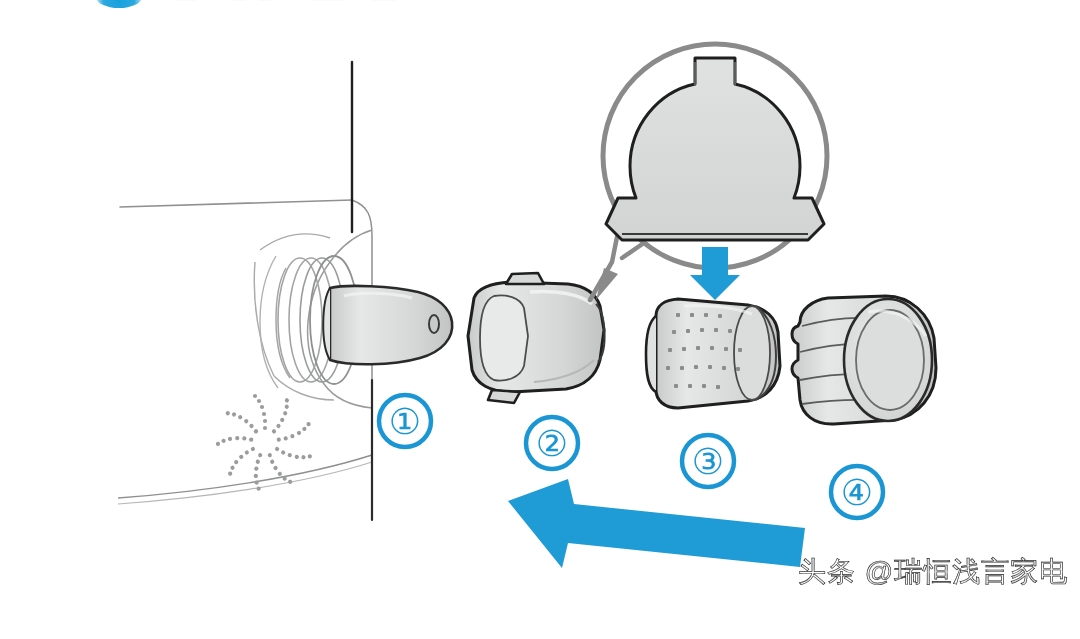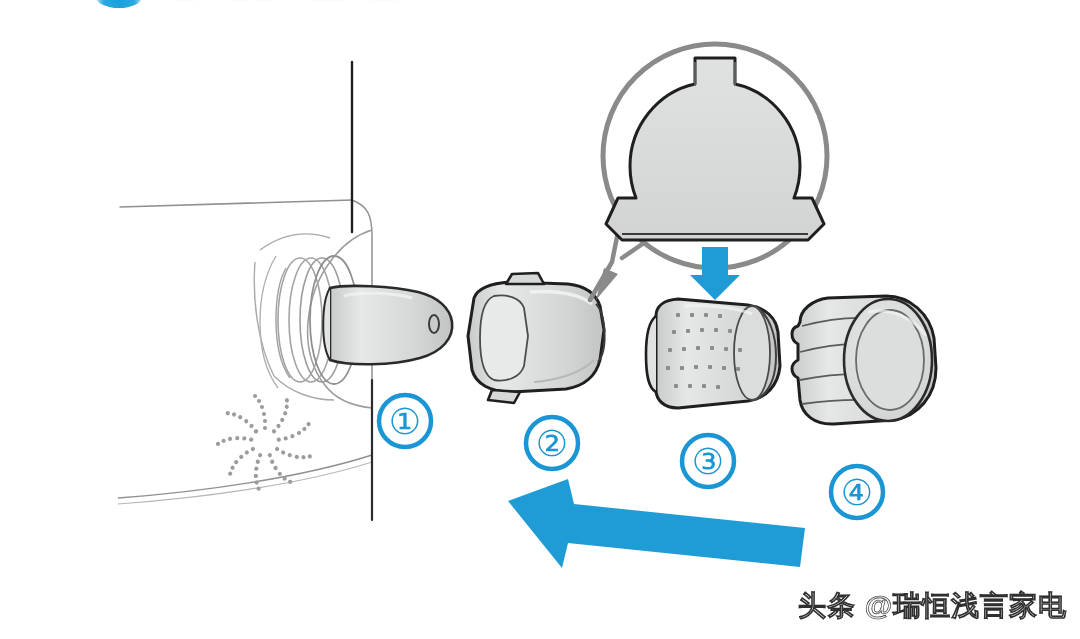--- a/index.html
+++ b/index.html
@@ -24,23 +24,23 @@
   }
   .cut-word{
     position:absolute;top:-9px;
     height:10px;
     background:linear-gradient(to bottom,#b9bcc0 0%,#d9dbdd 70%,#ffffff 100%);
     opacity:.85;border-radius:1px;
   }
 
   .watermark{
     position:absolute;
-    left:798px;top:587px;
+    left:798px;top:553px;
     font-size:28px;
-    font-weight:bold;
+    font-weight:normal;
     letter-spacing:1px;
     color:#3a3a3a;
     white-space:nowrap;
     -webkit-text-stroke:0.6px #2f2f2f;
     text-shadow:0 1px 0 rgba(255,255,255,.95), 0 -1px 0 rgba(255,255,255,.8);
     background:linear-gradient(to bottom,#4a4a4a 0%,#4a4a4a 45%,#ffffff 47%,#ffffff 53%,#3c3c3c 55%,#3c3c3c 100%);
     -webkit-background-clip:text;
     background-clip:text;
     color:transparent;
   }

